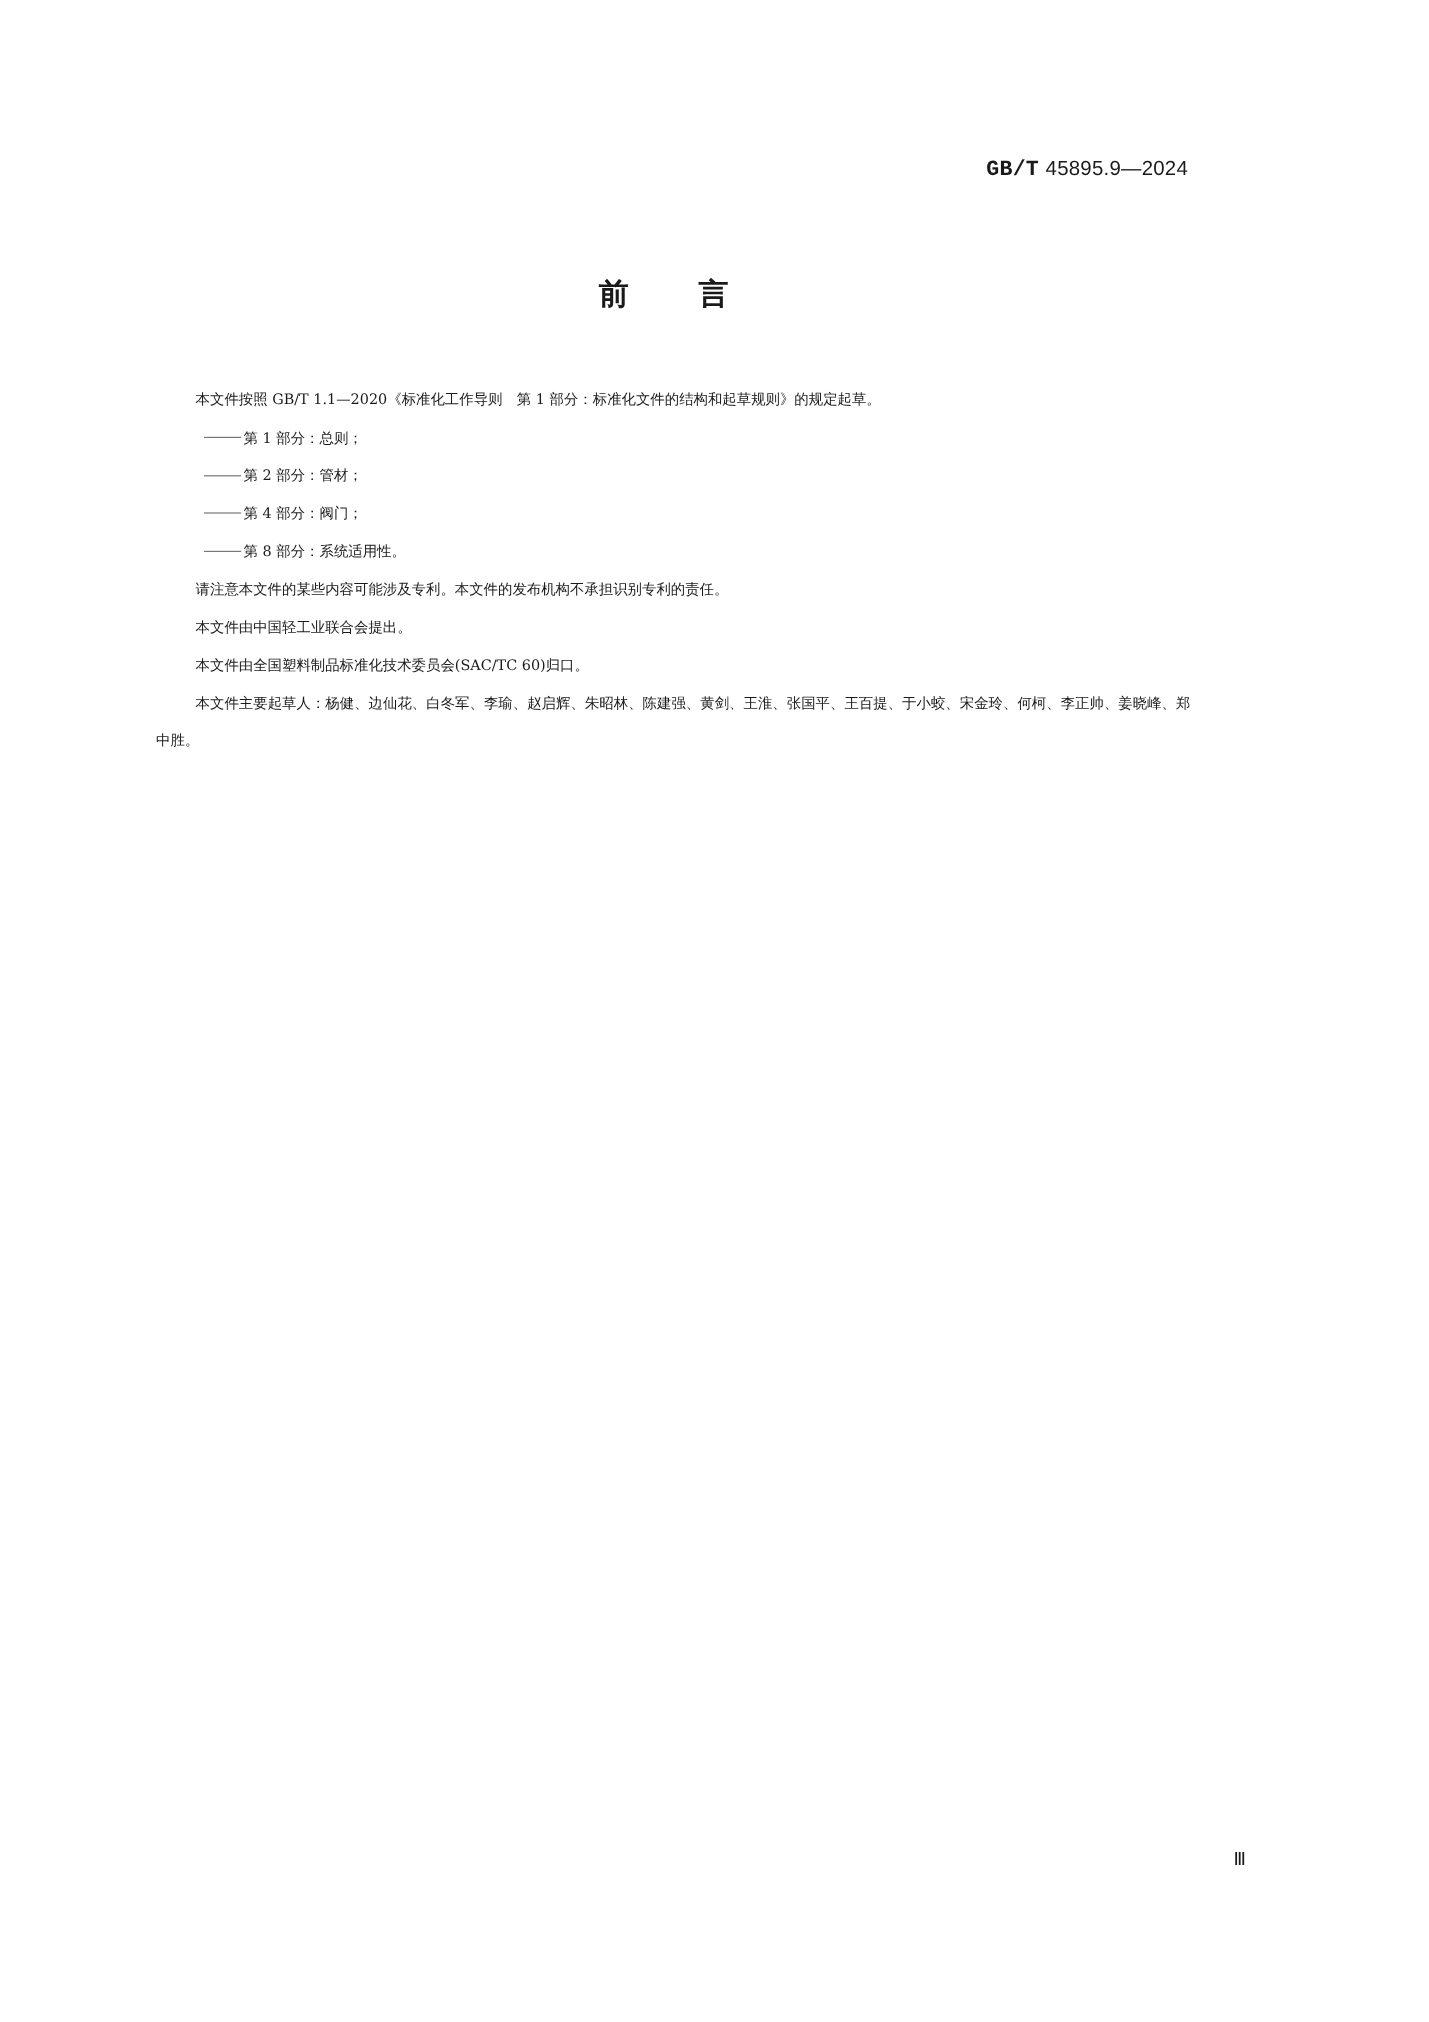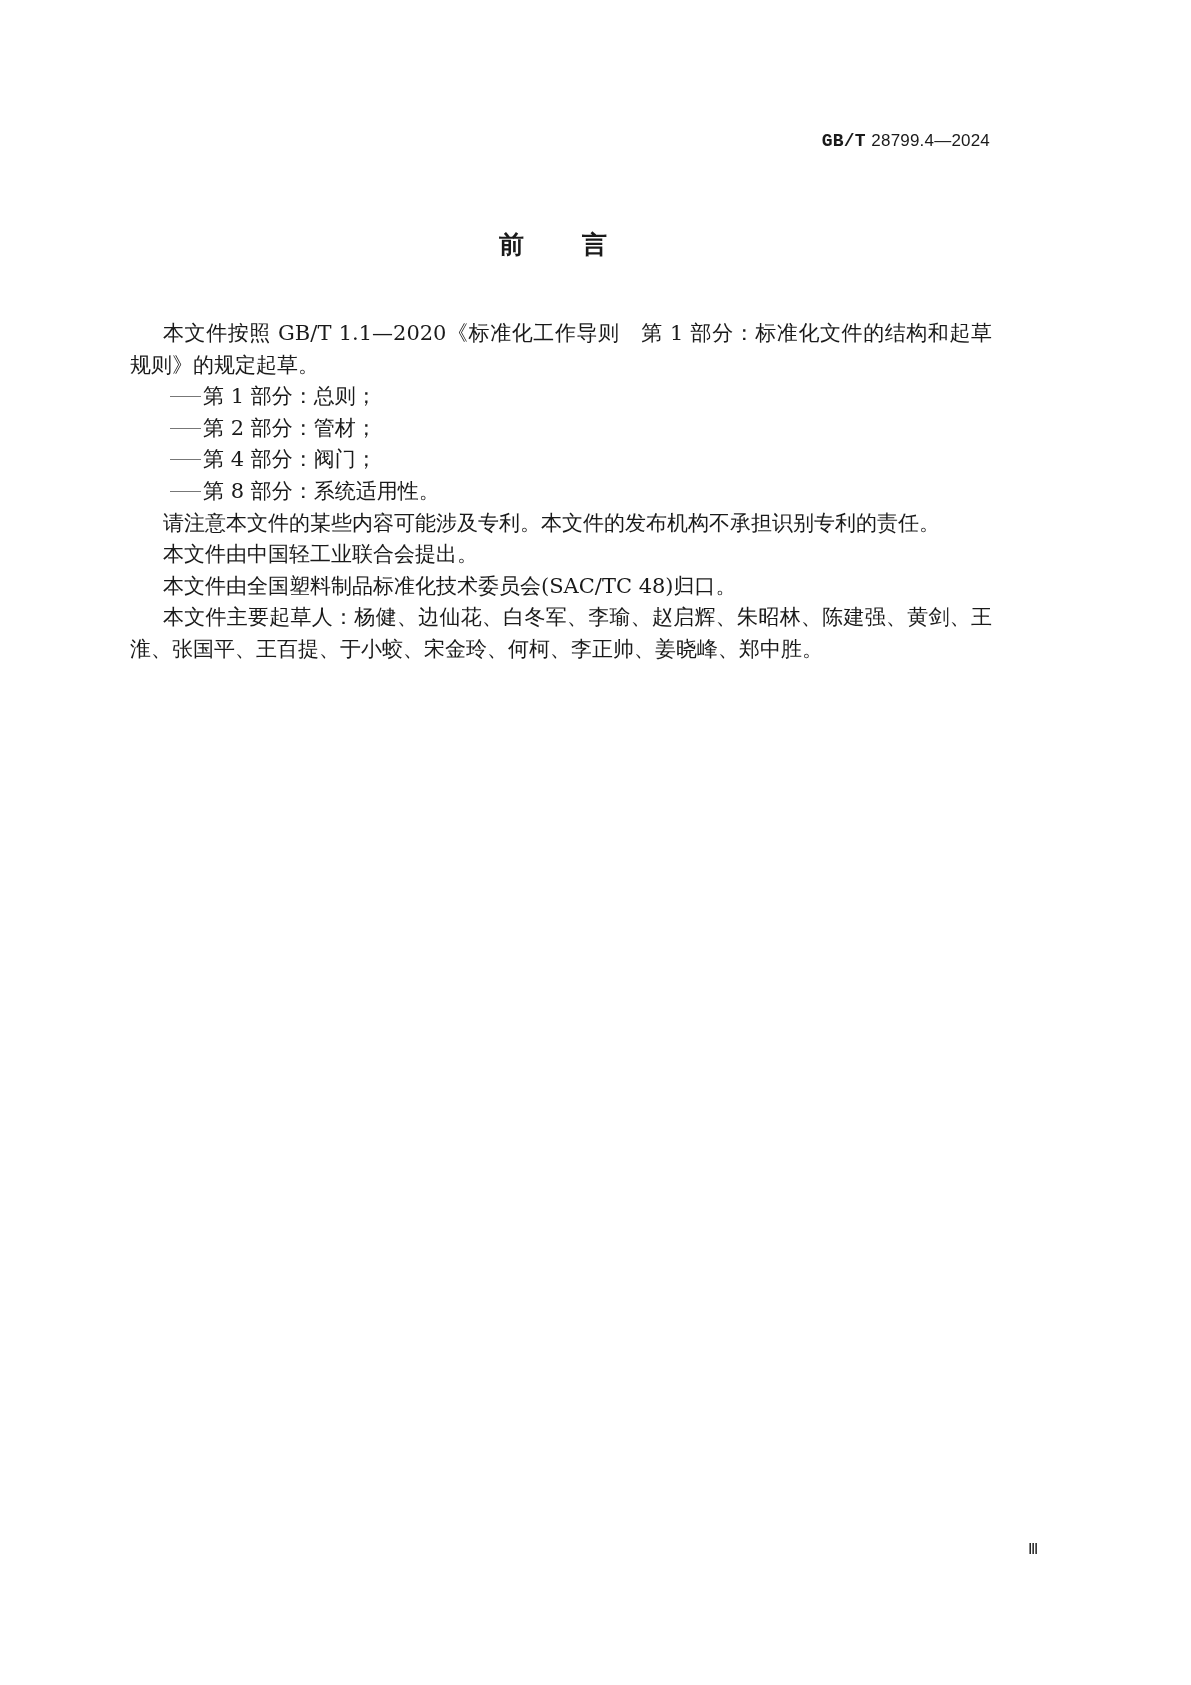--- a/index.html
+++ b/index.html
@@ -47,21 +47,21 @@
       display: inline-block;
     }
     .title .gap {
       width: 58px;
     }
     .body {
       position: absolute;
       top: 318px;
       left: 130px;
       width: 862px;
-      font-size: 21px;
+      font-size: 12px;
       line-height: 31.6px;
       text-align: justify;
       text-justify: inter-character;
     }
     .body p {
       margin: 0;
       text-indent: 33px;
     }
     .body p.dash {
       text-indent: 0;
@@ -84,32 +84,32 @@
       font-family: "Liberation Serif", serif;
       font-size: 15px;
       letter-spacing: -1px;
     }
   </style>
 </head>
 <body>
 
 <div class="std-code">
   <span class="gbt">GB/T</span>
-  <span class="num">28799.4—2024</span>
+  <span class="num">45895.9—2024</span>
 </div>
 
 <div class="title">
   <span>前</span><span class="gap"></span><span>言</span>
 </div>
 
 <div class="body">
   <p>本文件按照 GB/T 1.1—2020《标准化工作导则　第 1 部分：标准化文件的结构和起草规则》的规定起草。</p>
   <p class="dash"><span class="dash-mark"></span><span>第 1 部分：总则；</span></p>
   <p class="dash"><span class="dash-mark"></span><span>第 2 部分：管材；</span></p>
   <p class="dash"><span class="dash-mark"></span><span>第 4 部分：阀门；</span></p>
   <p class="dash"><span class="dash-mark"></span><span>第 8 部分：系统适用性。</span></p>
   <p>请注意本文件的某些内容可能涉及专利。本文件的发布机构不承担识别专利的责任。</p>
   <p>本文件由中国轻工业联合会提出。</p>
-  <p>本文件由全国塑料制品标准化技术委员会(SAC/TC 48)归口。</p>
+  <p>本文件由全国塑料制品标准化技术委员会(SAC/TC 60)归口。</p>
   <p>本文件主要起草人：杨健、边仙花、白冬军、李瑜、赵启辉、朱昭林、陈建强、黄剑、王淮、张国平、王百提、于小蛟、宋金玲、何柯、李正帅、姜晓峰、郑中胜。</p>
 </div>
 
 <div class="page-num">Ⅲ</div>
 
 </body></html>

